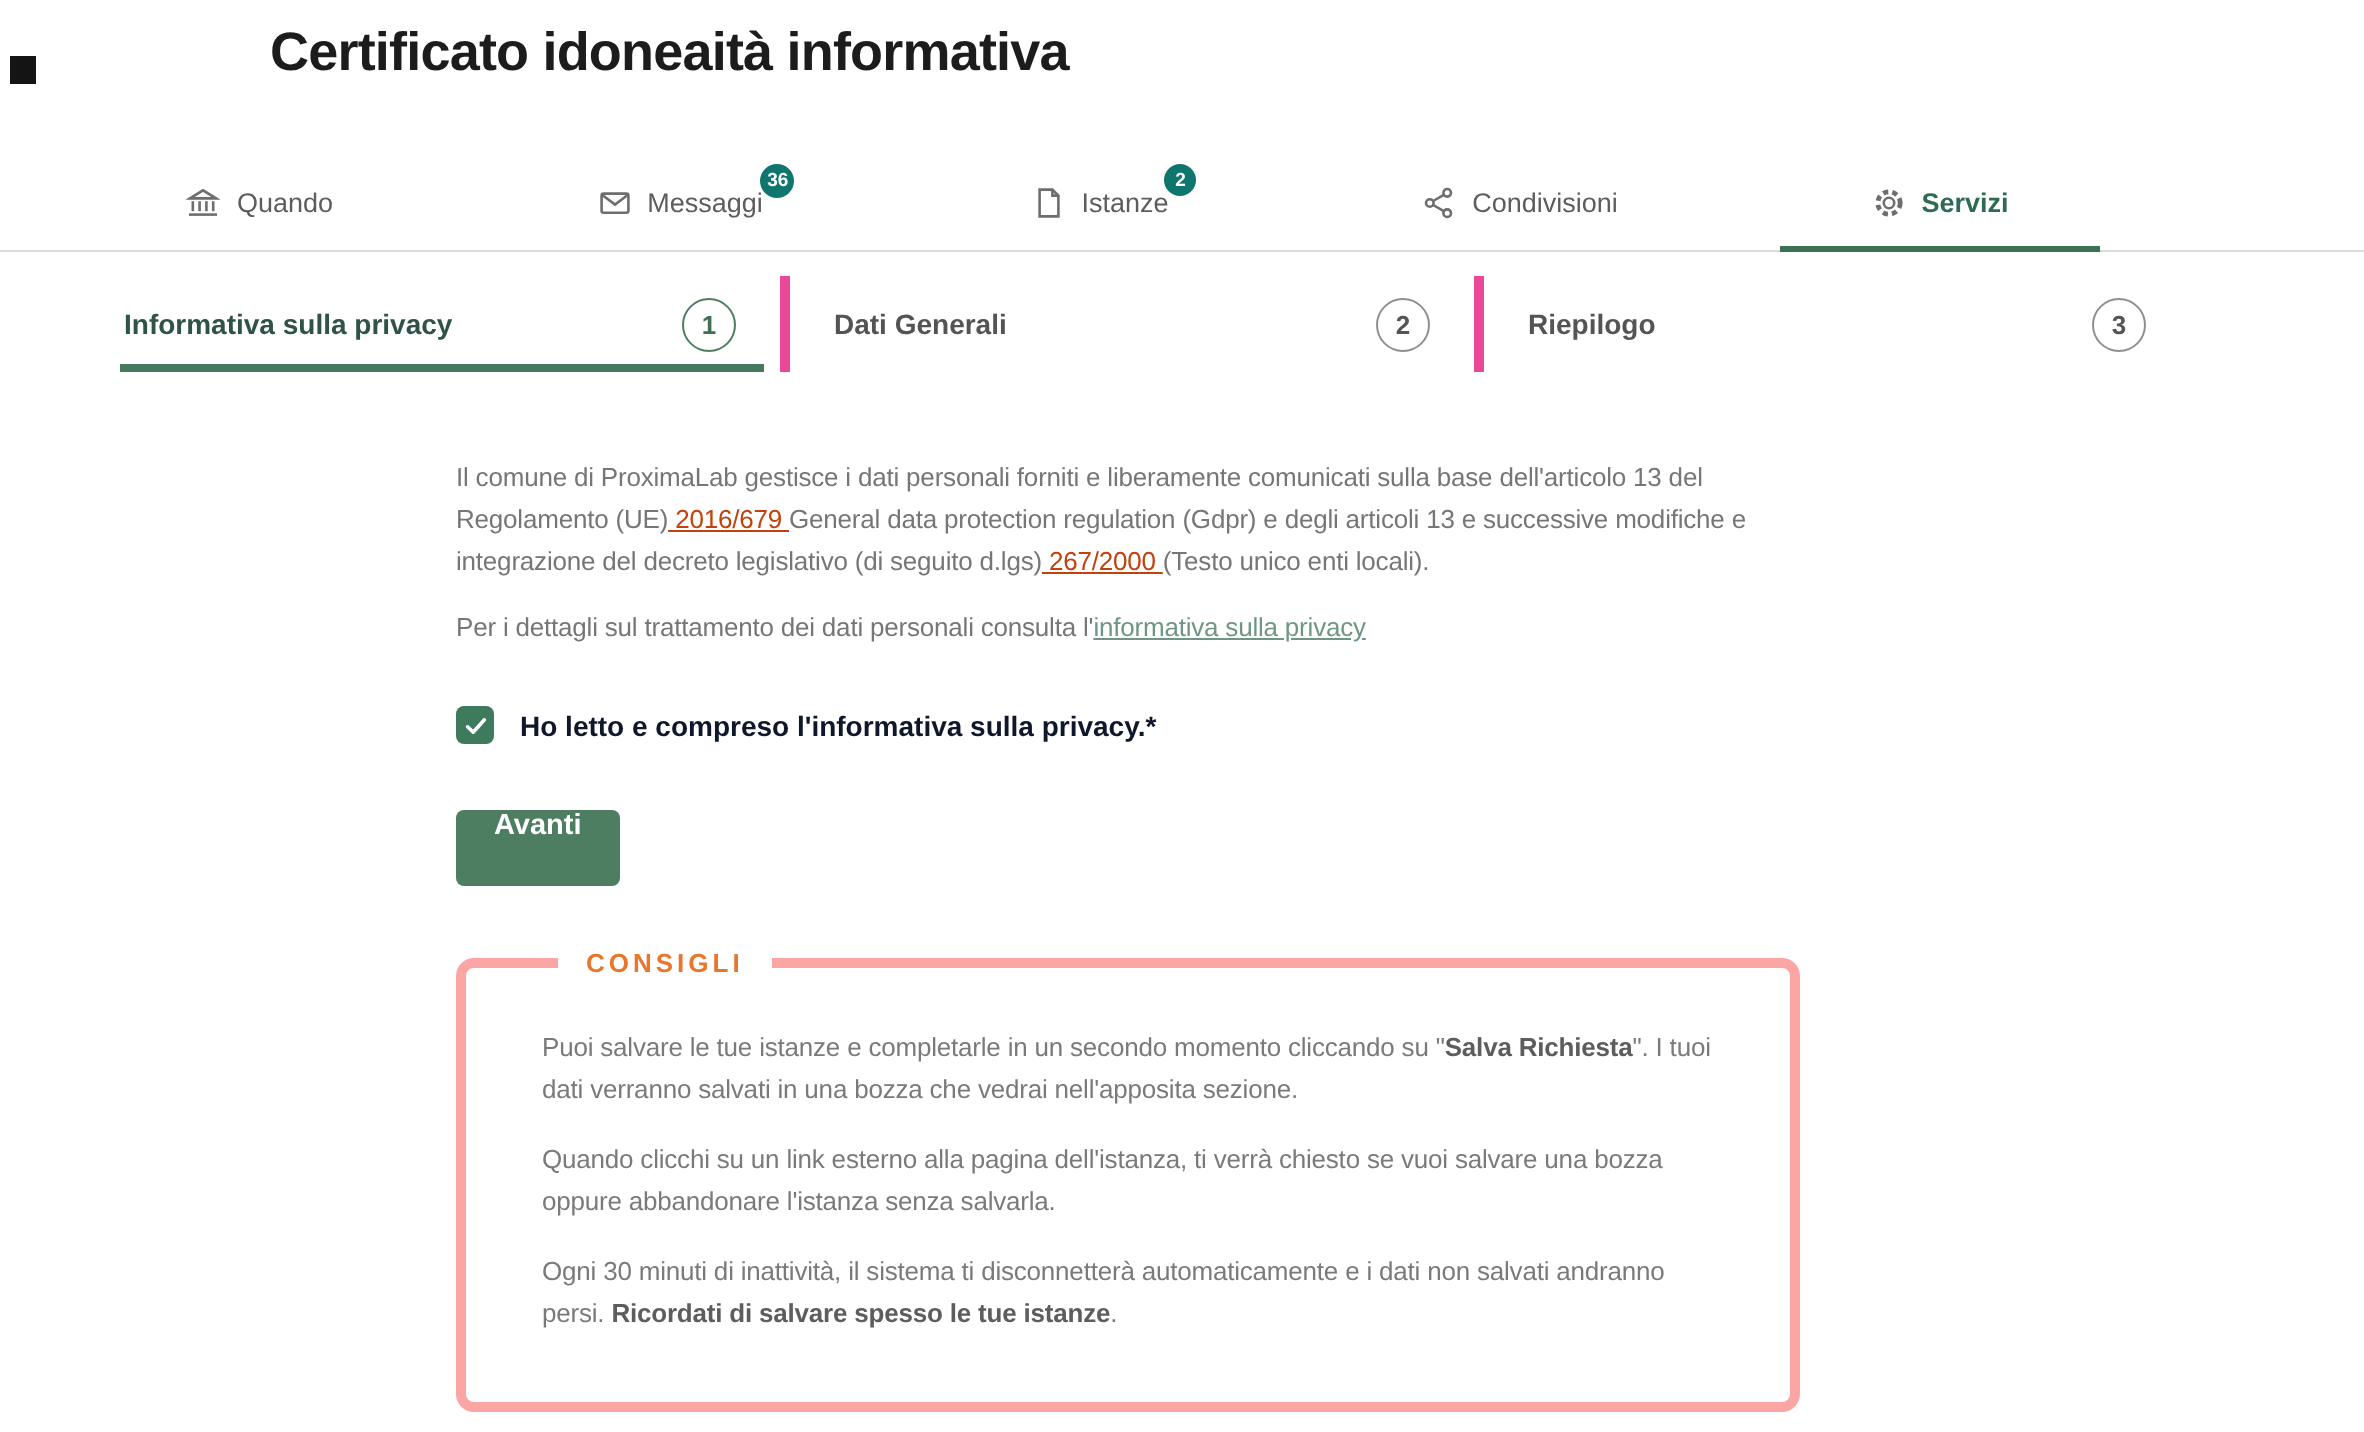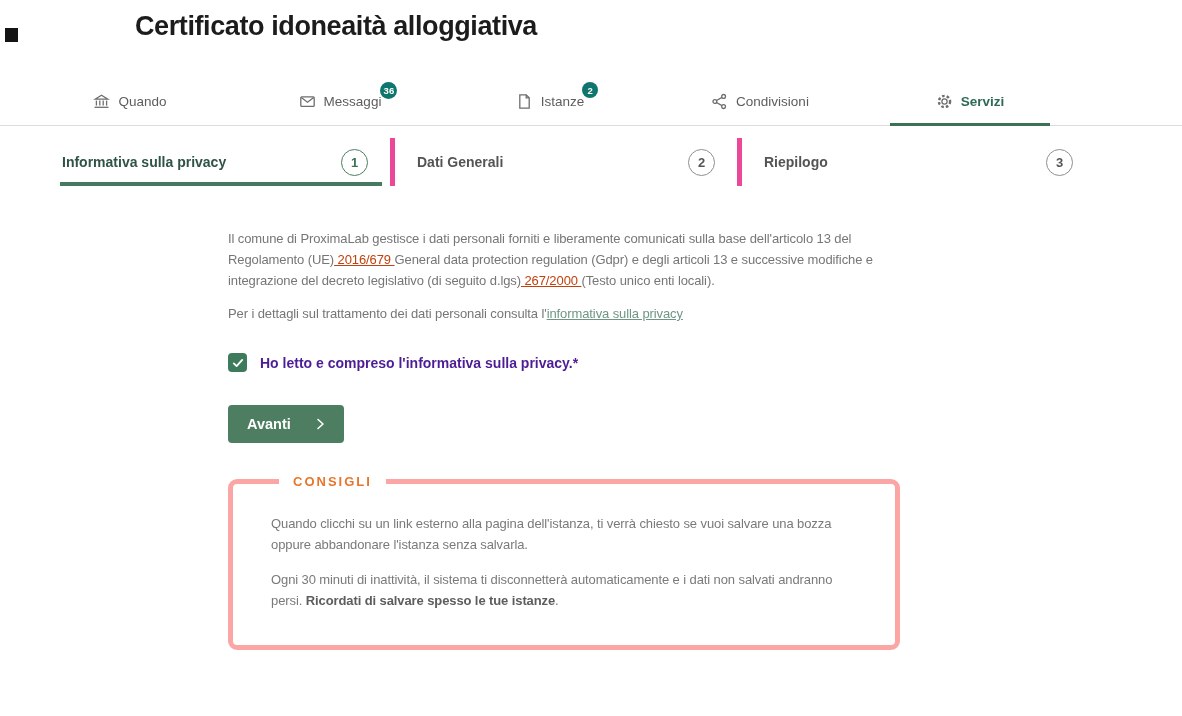--- a/index.html
+++ b/index.html
@@ -40,42 +40,42 @@
   
   .content { position: absolute; left: 228px; top: 218px; width: 672px; }
   .content p.body-text { font-size: 13px; line-height: 21px; color: #767676; letter-spacing: -0.1px; }
   .p-intro { padding-top: 10px; }
   .p-details { margin-top: 12px; }
   a.doc-link { color: #c2410c; text-decoration: underline; cursor: pointer; }
   a.privacy-link { color: #6f9684; text-decoration: underline; cursor: pointer; }
 
   .checkbox-row { margin-top: 29px; display: flex; align-items: center; gap: 13px; }
   .checkbox { width: 19px; height: 19px; background: #3e7a5c; border-radius: 4px; display: flex; align-items: center; justify-content: center; cursor: pointer; flex: 0 0 auto; }
-  .checkbox-label { font-size: 14px; font-weight: 700; color: #4c1d95; cursor: pointer; }
+  .checkbox-label { font-size: 14px; font-weight: 700; color: #0f172a; cursor: pointer; }
 
   .next-button { margin-top: 33px; display: inline-flex; align-items: center; gap: 25px;
                  background: #4e7e61; color: #fff; border: none; border-radius: 4px;
-                 padding: 0 19px; height: 38px; font-family: inherit; font-size: 14.5px; font-weight: 700; cursor: pointer; }
+                 padding: 0 19px; height: 38px; font-family: inherit; font-size: 14.5px; font-weight: 700; cursor: pointer; flex-direction: column; }
 
   
   .consigli { margin-top: 31px; width: 672px; border: 5px solid #fca5a5; border-radius: 9px; padding: 10px 30px 20px 30px; }
   .consigli-legend { margin-left: 16px; padding: 0 14px; color: #e8762c; font-size: 13px; font-weight: 700; letter-spacing: 2px; }
   .consigli p { font-size: 13px; line-height: 21px; color: #7a7a7a; margin: 14px 8px; letter-spacing: -0.1px; }
   .consigli .b { font-weight: 700; color: #5d5d5d; }
 
   svg { display: block; }
 </style>
 </head>
 <body>
 
 <div class="stage">
 
   <div class="corner-mark"></div>
 
-  <h1 class="page-title">Certificato idoneaità alloggiativa</h1>
+  <h1 class="page-title">Certificato idoneaità informativa</h1>
 
   <nav class="main-nav">
     <div class="nav-inner">
 
       <div class="nav-item">
         <span class="icn">
           <svg width="17" height="17" viewBox="0 0 17 17" fill="none" stroke="#6e6e6e" stroke-width="1.3">
             <path d="M2 6.2 L8.5 2.2 L15 6.2 Z"></path>
             <line x1="3.4" y1="7.6" x2="3.4" y2="12.6"></line>
               <line x1="6.8" y1="7.6" x2="6.8" y2="12.6"></line>
@@ -177,18 +177,19 @@
       <span>Avanti</span>
       <span>
         <svg width="9" height="12" viewBox="0 0 9 12" fill="none" stroke="#ffffff" stroke-width="1.6" stroke-linecap="round" stroke-linejoin="round">
           <path d="M2 1.5 L7 6 L2 10.5"></path>
         </svg>
       </span>
     </button>
 
     <fieldset class="consigli">
       <legend class="consigli-legend">CONSIGLI</legend>
+      <p><span>Puoi salvare le tue istanze e completarle in un secondo momento cliccando su "</span><span class="b">Salva Richiesta</span><span>". I tuoi dati verranno salvati in una bozza che vedrai nell'apposita sezione.</span></p>
       <p>Quando clicchi su un link esterno alla pagina dell'istanza, ti verrà chiesto se vuoi salvare una bozza oppure abbandonare l'istanza senza salvarla.</p>
       <p><span>Ogni 30 minuti di inattività, il sistema ti disconnetterà automaticamente e i dati non salvati andranno persi. </span><span class="b">Ricordati di salvare spesso le tue istanze</span><span>.</span></p>
     </fieldset>
 
   </div>
 </div>
 
 </body></html>

